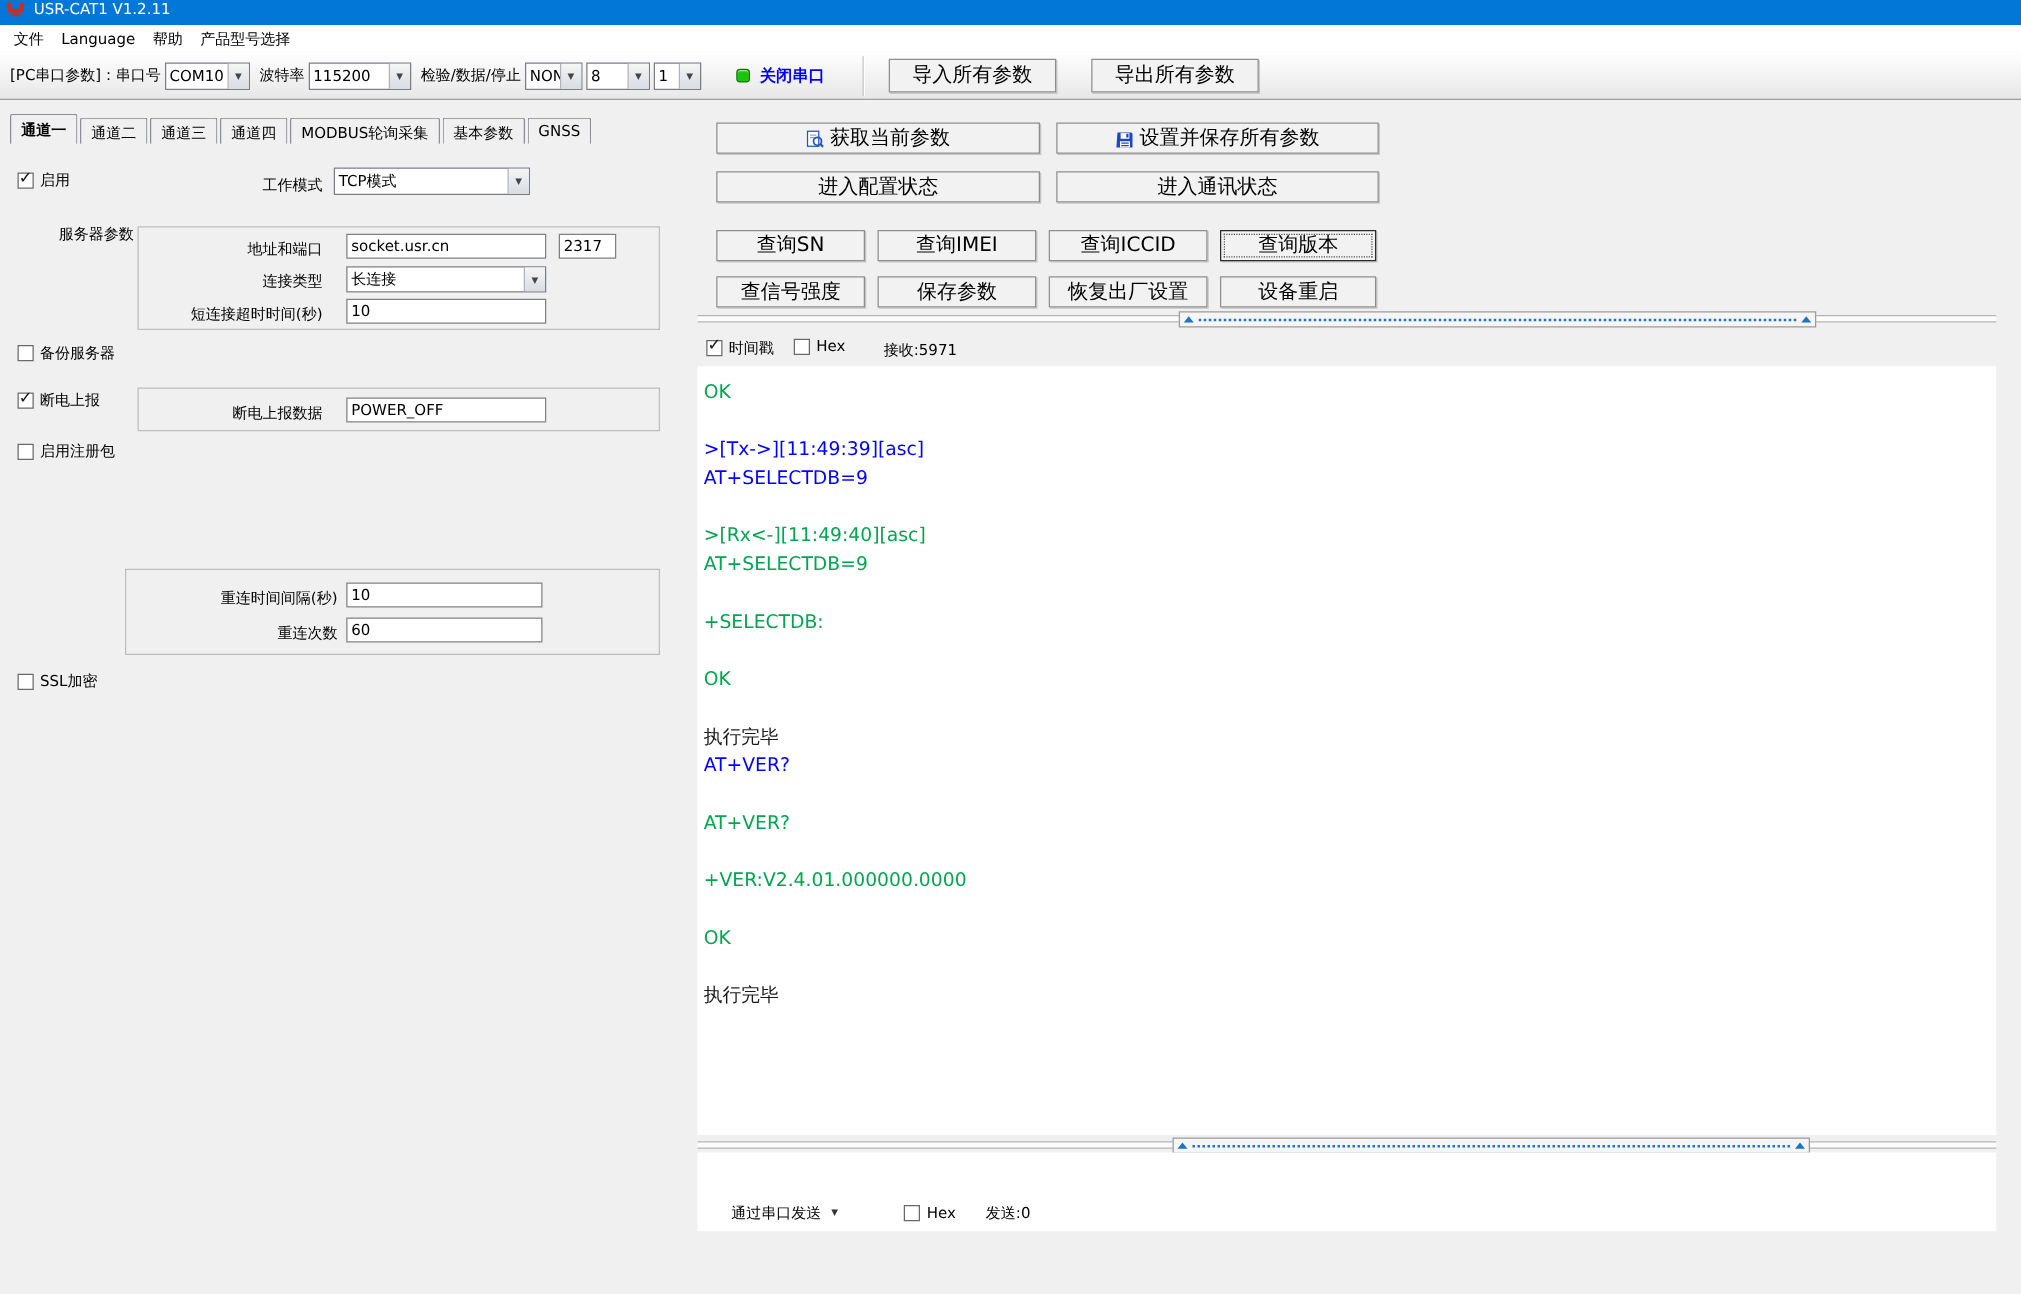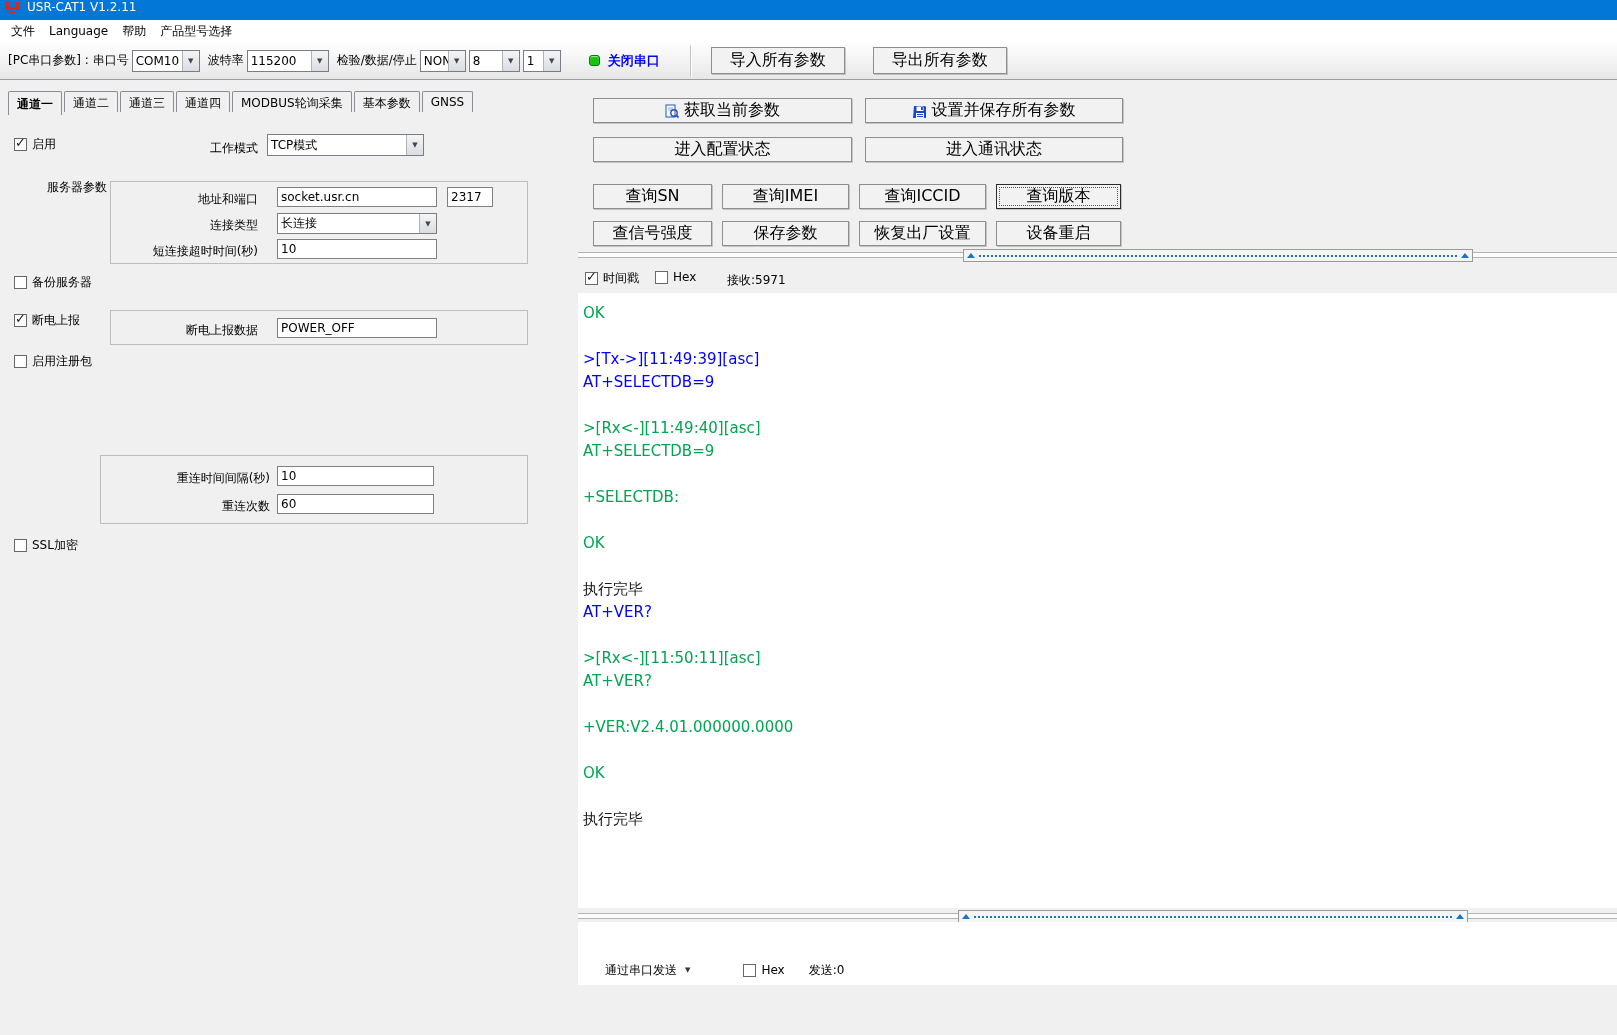--- a/index.html
+++ b/index.html
@@ -53,24 +53,24 @@
   .btn {
     background:#f2f2f2; border:1px solid #8e8e8e; font-size:16px;
     font-family:inherit; cursor:pointer; color:#000;
     box-shadow:1px 1px 0 rgba(0,0,0,.18);
   }
   .tb-btn { width:134px; height:27px; margin-right:28px; }
 
   
   .main { position:absolute; top:80px; left:0; width:1617px; height:955px; }
   .left-panel  { position:absolute; left:0; top:0; width:578px; height:955px; }
-  .right-panel { position:absolute; left:578px; top:0; width:1039px; height:955px; }
-
-  
-  .tabs { position:absolute; left:8px; top:11px; display:flex; height:24px; }
+  .right-panel { position:absolute; left:558px; top:0; width:1039px; height:955px; }
+
+  
+  .tabs { position:absolute; left:8px; top:11px; display:flex; align-items:flex-end; height:24px; }
   .tab {
     height:21px; padding:3px 8px 0 8px; margin-right:2px; background:#f0f0f0;
     border:1px solid #8a8d94; border-bottom:none; border-radius:2px 2px 0 0;
     white-space:nowrap; cursor:pointer;
   }
   .tab.active { font-weight:bold; height:24px; padding-top:4px; }
 
   
   .cb { position:absolute; display:flex; align-items:center; cursor:pointer; }
   .cb .box {
@@ -345,21 +345,20 @@
           <div class="log-line green">&gt;[Rx&lt;-][11:49:40][asc]</div>
           <div class="log-line green">AT+SELECTDB=9</div>
           <div class="log-line black"></div>
           <div class="log-line green">+SELECTDB:</div>
           <div class="log-line black"></div>
           <div class="log-line green">OK</div>
           <div class="log-line black"></div>
           <div class="log-line black">执行完毕</div>
           <div class="log-line blue">AT+VER?</div>
           <div class="log-line black"></div>
-          <div class="log-line green">&gt;[Rx&lt;-][11:50:11][asc]</div>
           <div class="log-line green">AT+VER?</div>
           <div class="log-line black"></div>
           <div class="log-line green">+VER:V2.4.01.000000.0000</div>
           <div class="log-line black"></div>
           <div class="log-line green">OK</div>
           <div class="log-line black"></div>
           <div class="log-line black">执行完毕</div>
         </div>
 
       <div class="split-line" style="top:833px;"></div>

